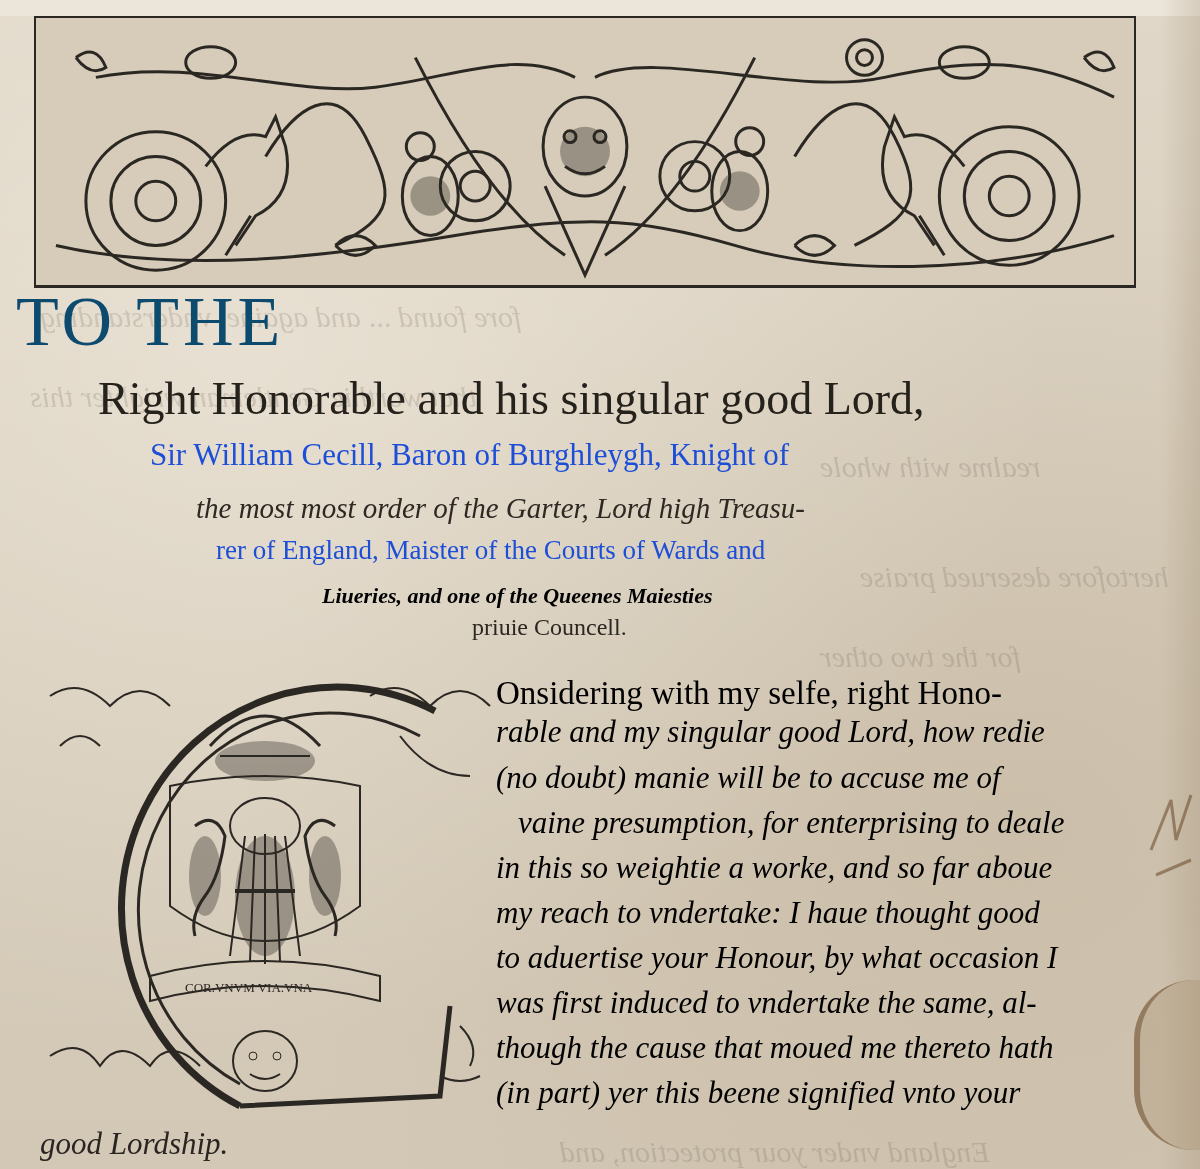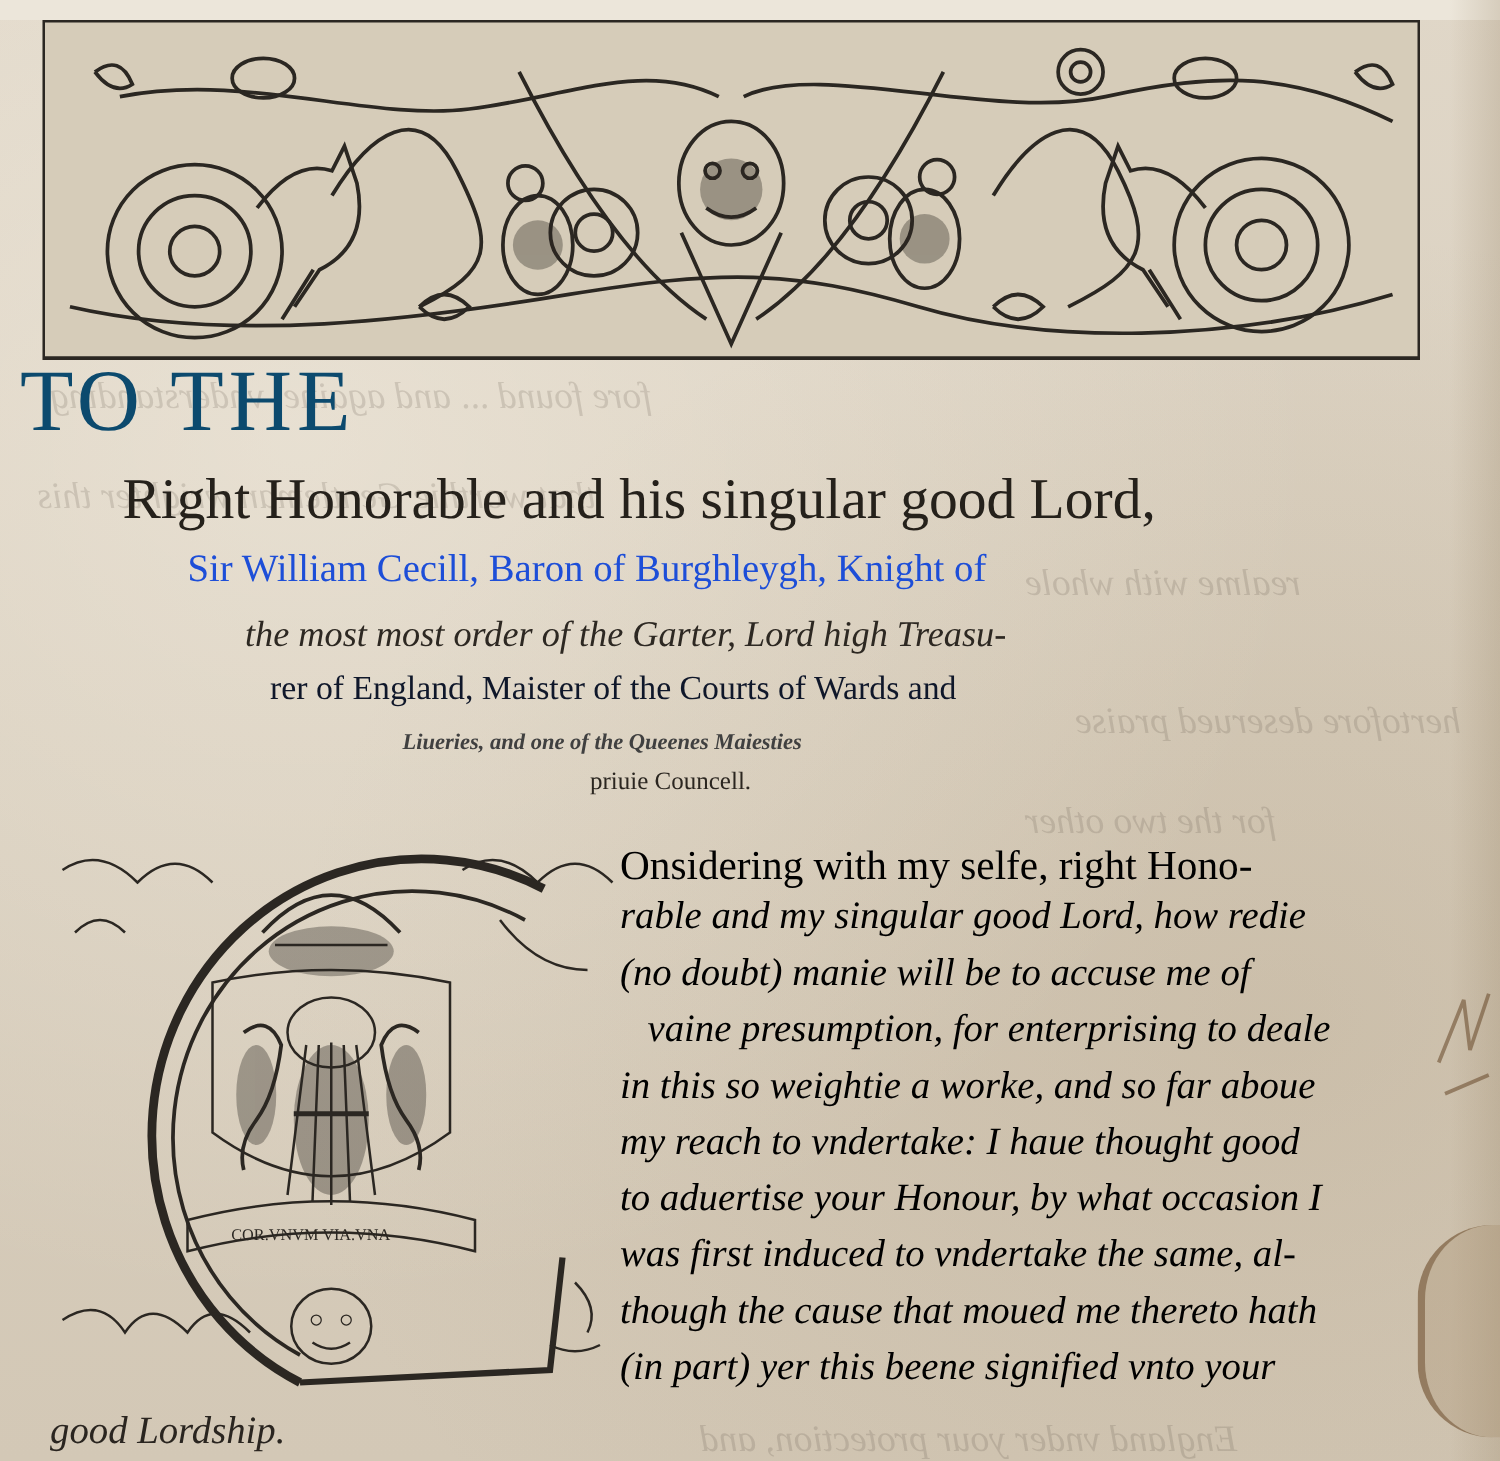--- a/index.html
+++ b/index.html
@@ -30,23 +30,23 @@
     .title {
       position:absolute; left:0; width:1120px; top:282px; text-align:left;
       font-family: "Liberation Serif", serif; font-size: 70px; letter-spacing: 4px;
       color:#0c4a6e;
       margin-left:16px;
     }
     .line { position:absolute; white-space:nowrap; }
     .l1 { left:98px; top:372px; font-family:"Liberation Serif", serif; font-size:46px; color:#25211b; }
     .l2 { left:150px; top:437px; font-family:"Liberation Serif", serif; font-size:31px; color:#1d4ed8; }
     .l3 { left:196px; top:492px; font-family:"Liberation Serif", serif; font-style:italic; font-size:29px; color:#2d2822; }
-    .l4 { left:216px; top:535px; font-family:"Liberation Serif", serif; font-size:27px; color:#0f172a; }
-    .l5 { left:322px; top:583px; font-family:"Liberation Serif", serif; font-style:italic; font-size:18px; font-weight:bold; color:#404040; }
-    .l6 { left:472px; top:614px; font-family:"Liberation Serif", serif; font-size:20px; color:#2b2620; }
+    .l4 { left:216px; top:535px; font-family:"Liberation Serif", serif; font-size:27px; color:#1d4ed8; }
+    .l5 { left:322px; top:583px; font-family:"Liberation Serif", serif; font-style:italic; font-size:22px; font-weight:bold; color:#000000; }
+    .l6 { left:472px; top:614px; font-family:"Liberation Serif", serif; font-size:24px; color:#2b2620; }
 
     
     .initial {
       position:absolute; left:40px; top:676px; width:452px; height:456px;
     }
     .initial svg { width:100%; height:100%; display:block; }
 
     .body-line {
       position:absolute; left:496px; white-space:nowrap;
       font-family:"Liberation Serif", serif; font-style:italic; font-size:31px; color:#000000;

